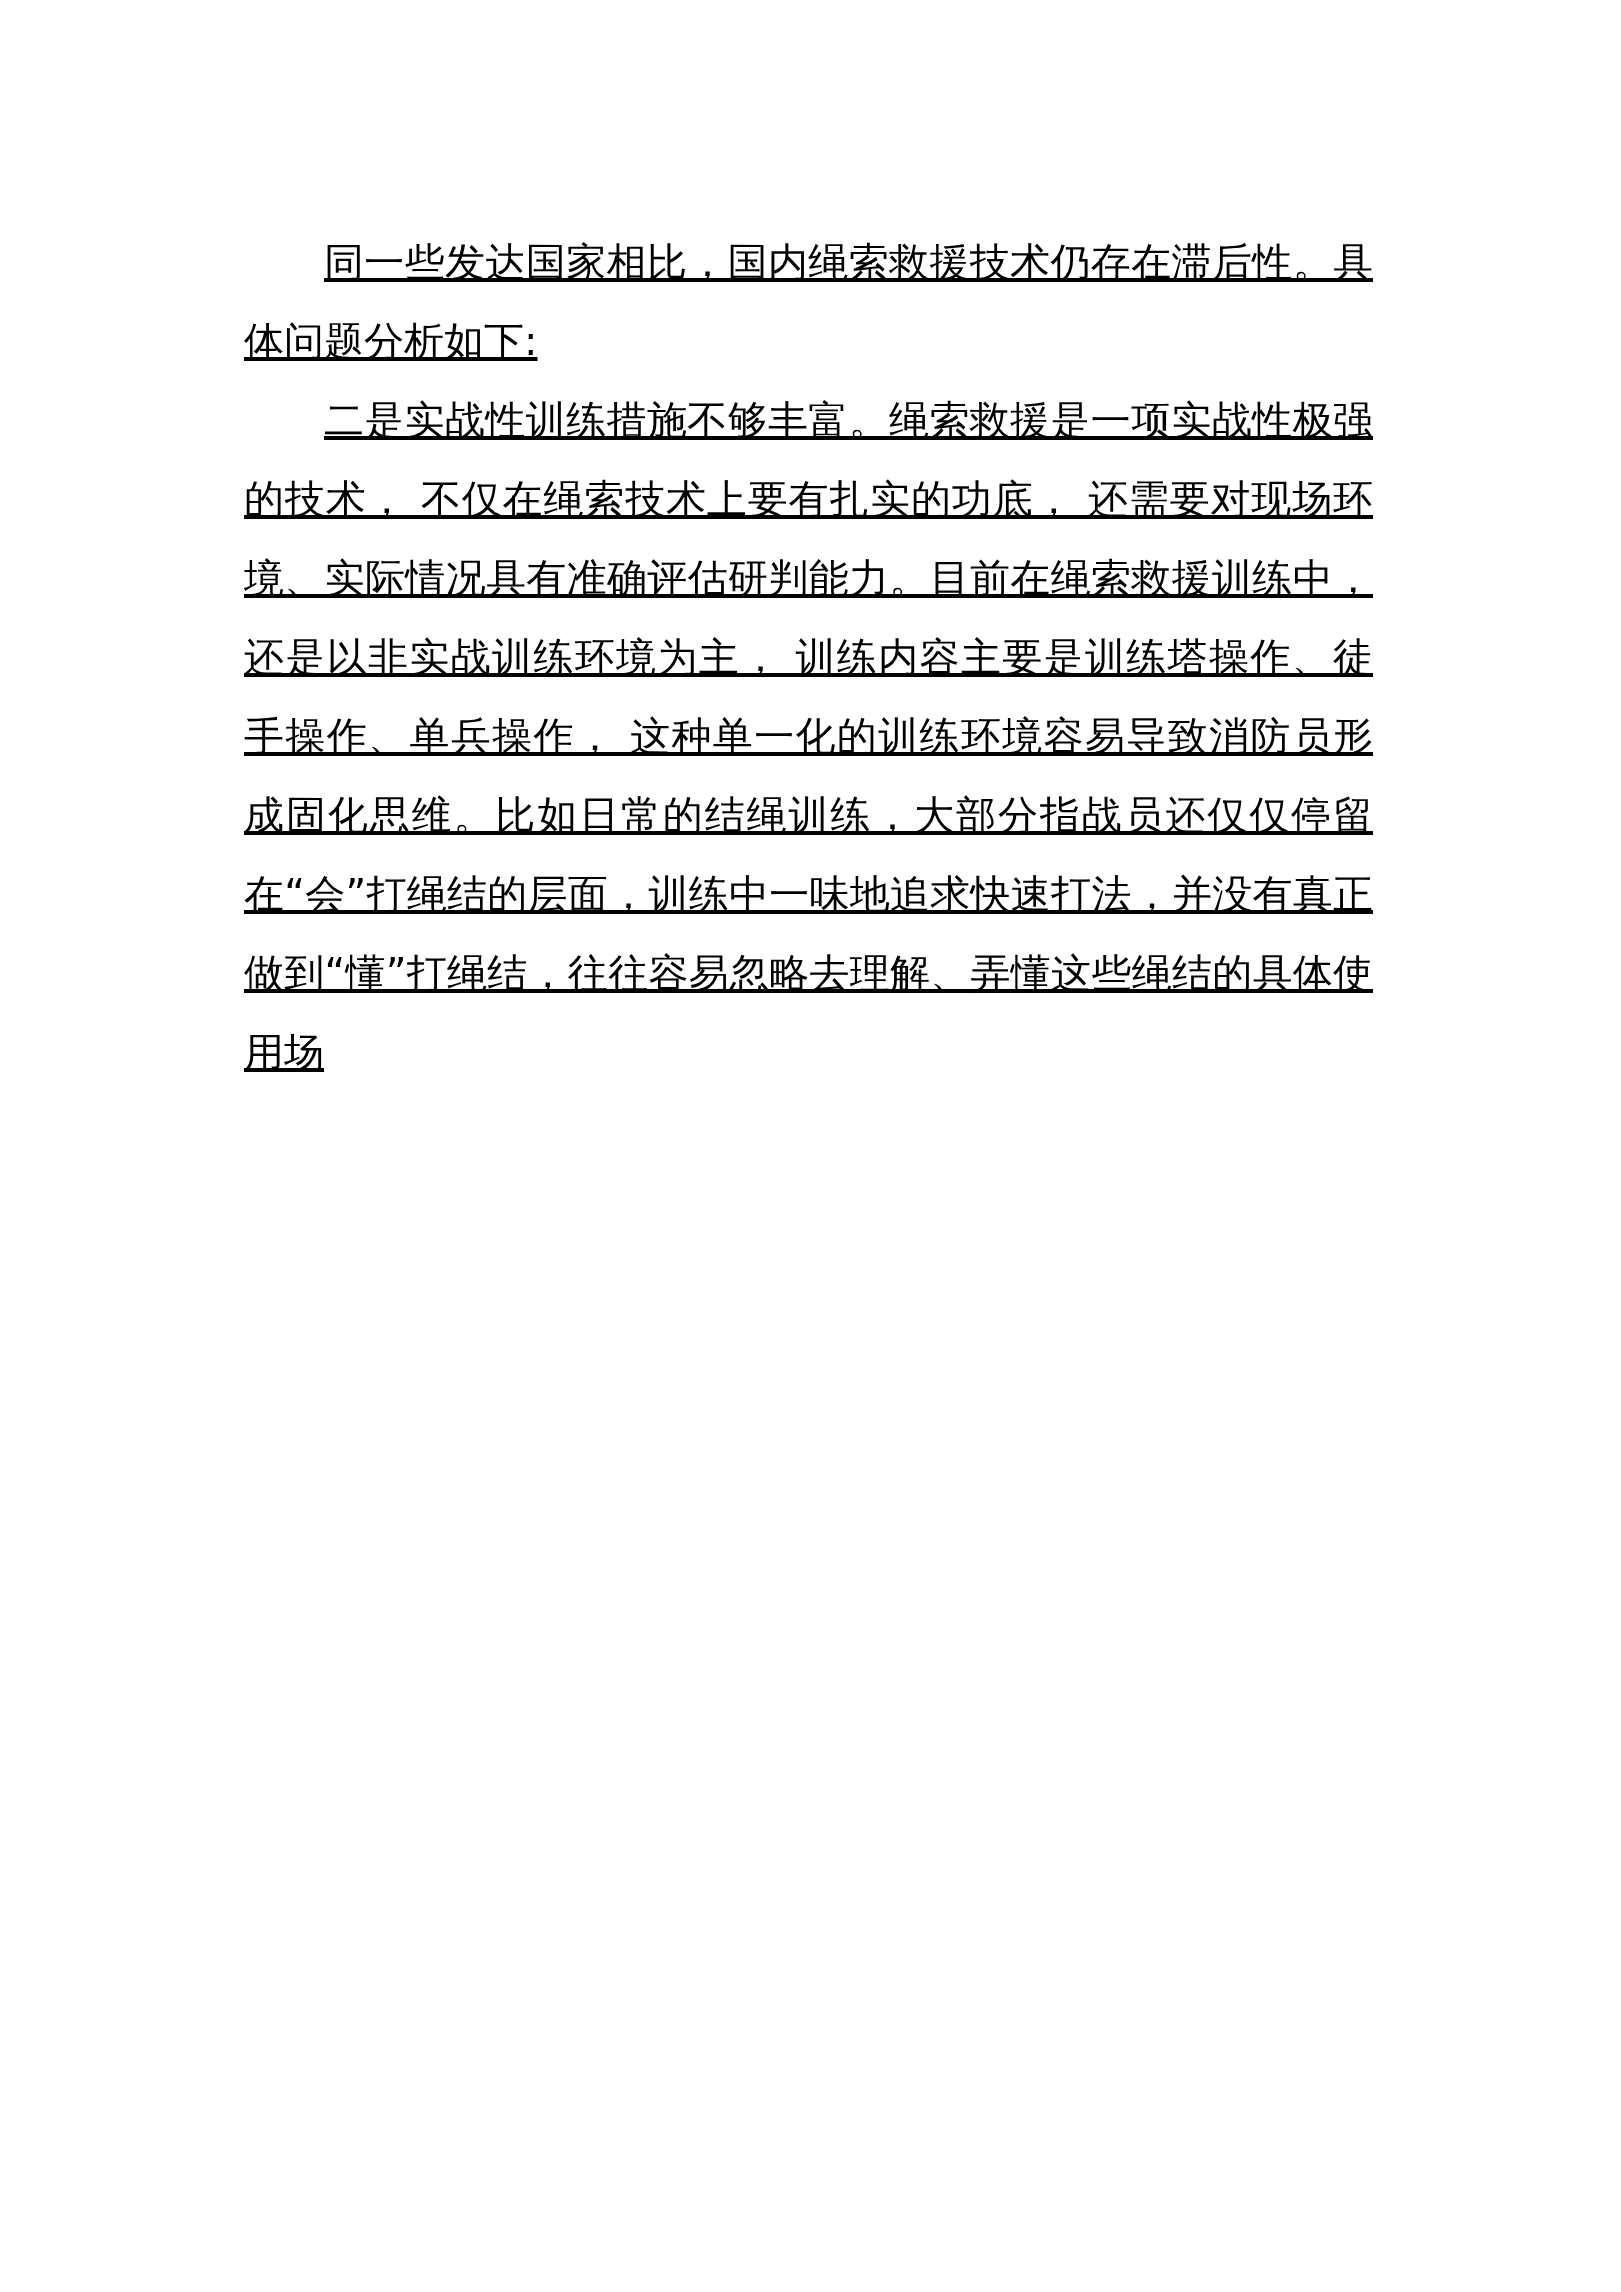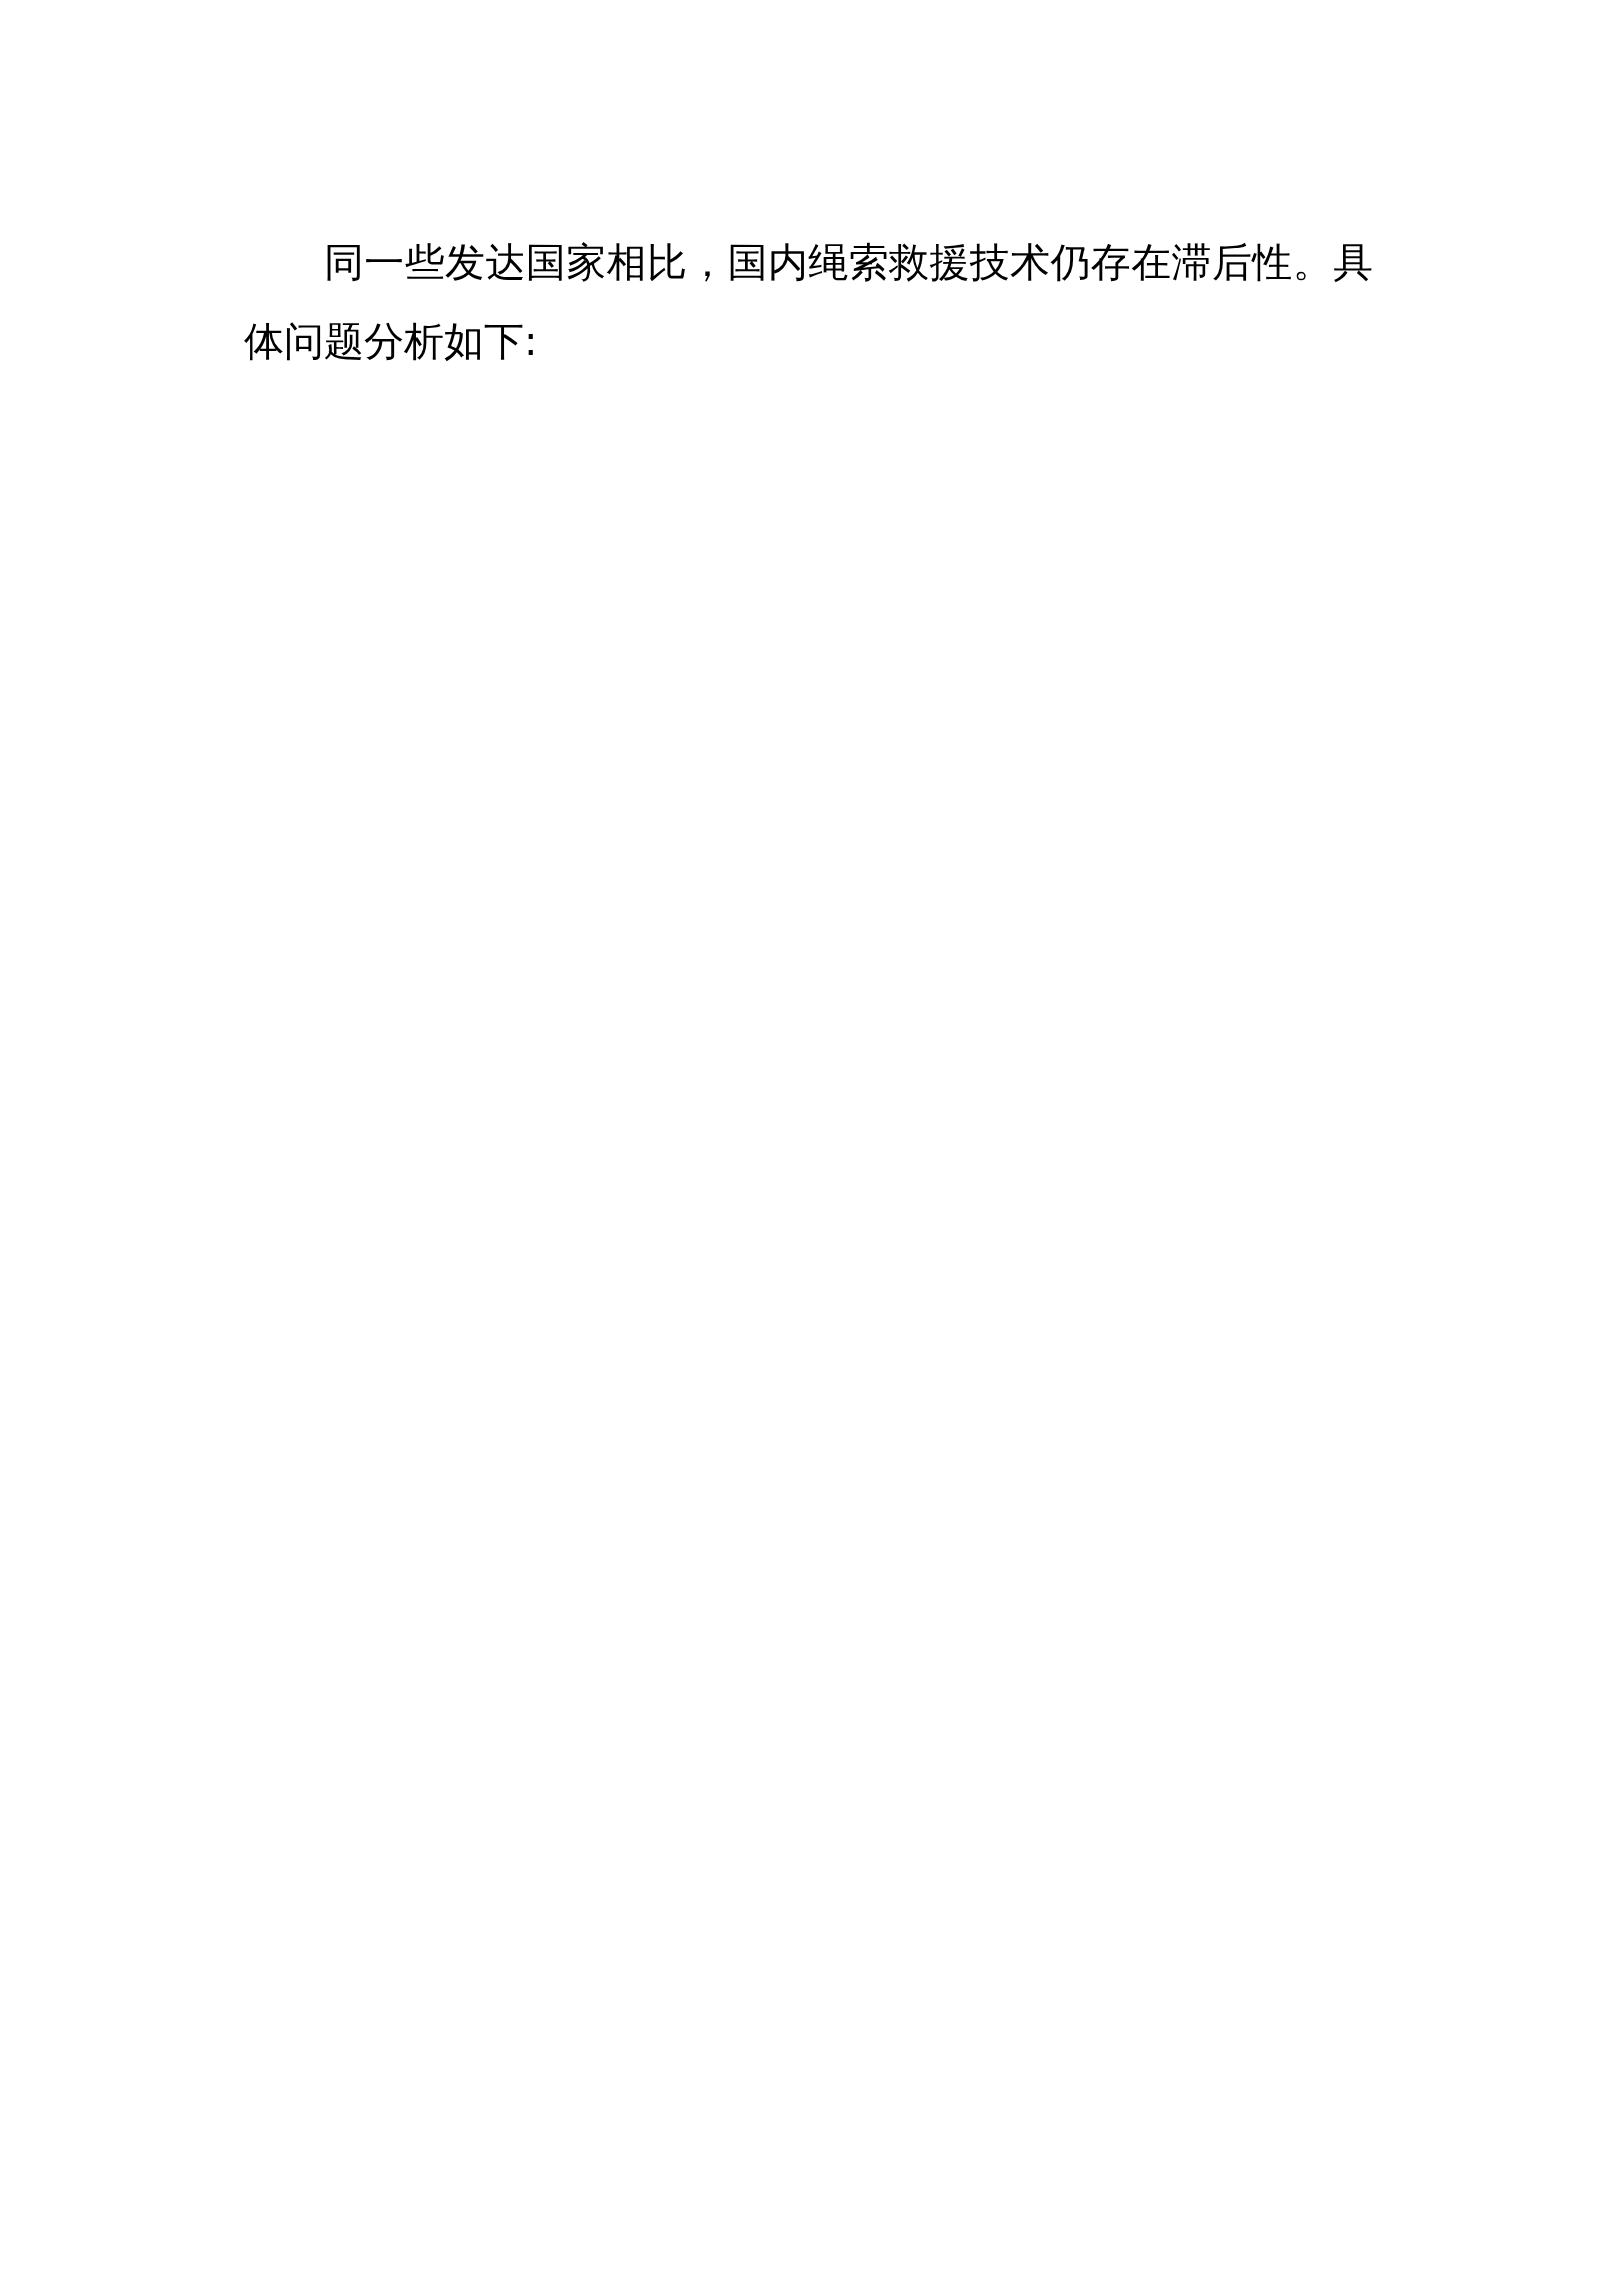--- a/index.html
+++ b/index.html
@@ -23,21 +23,23 @@
     }
     .para {
       margin: 0;
       font-size: 40px;
       line-height: 79px;
       letter-spacing: 0px;
       text-align: justify;
       text-justify: inter-character;
       word-break: break-all;
       text-indent: 80px;
+      text-decoration: underline;
     }
   </style>
 </head>
 <body>
 
 <div class="page">
   <p class="para">同一些发达国家相比，国内绳索救援技术仍存在滞后性。具体问题分析如下:</p>
+  <p class="para">二是实战性训练措施不够丰富。绳索救援是一项实战性极强的技术， 不仅在绳索技术上要有扎实的功底， 还需要对现场环境、实际情况具有准确评估研判能力。目前在绳索救援训练中， 还是以非实战训练环境为主， 训练内容主要是训练塔操作、徒手操作、单兵操作， 这种单一化的训练环境容易导致消防员形成固化思维。比如日常的结绳训练，大部分指战员还仅仅停留在“会”打绳结的层面，训练中一味地追求快速打法，并没有真正做到“懂”打绳结，往往容易忽略去理解、弄懂这些绳结的具体使用场</p>
 </div>
 
 
 </body></html>

